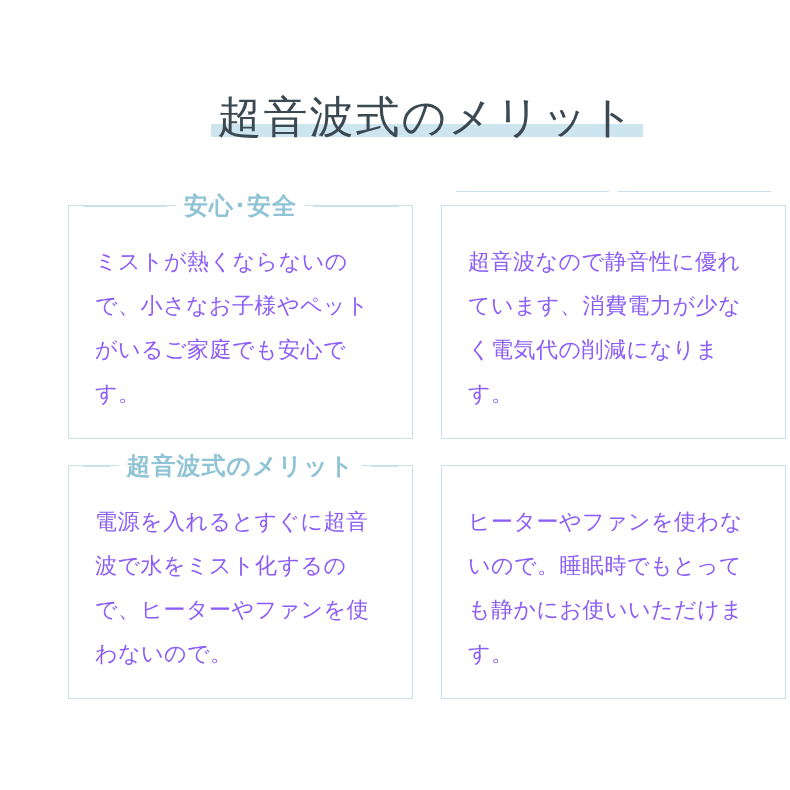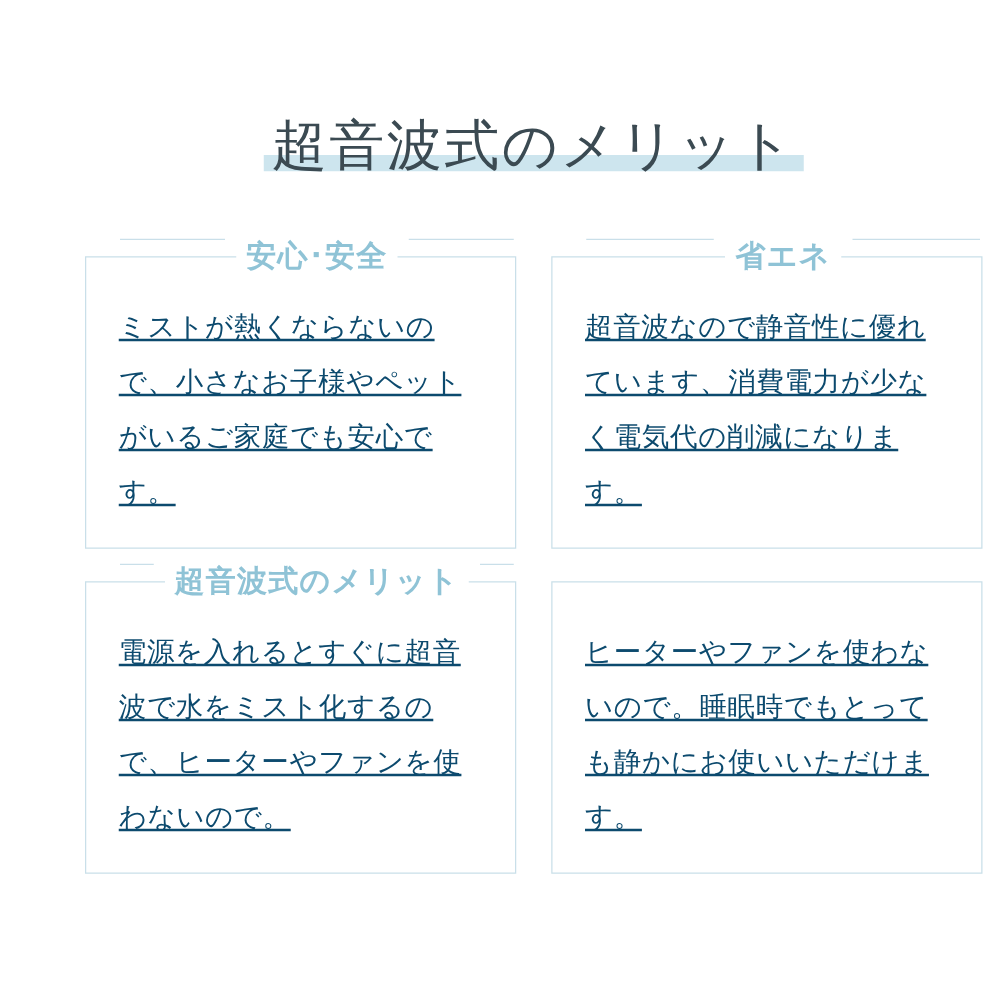--- a/index.html
+++ b/index.html
@@ -67,24 +67,24 @@
   }
   .card {
     position: relative;
     border: 1px solid #c9dfe9;
     box-sizing: border-box;
     background: #ffffff;
   }
   .card-heading {
     position: absolute;
     top: -15px;
-    left: 13px;
+    left: 0;
     width: 100%;
     display: flex;
-    align-items: flex-start;
+    align-items: center;
     justify-content: center;
     gap: 9px;
     box-sizing: border-box;
     padding: 0 14px;
   }
   .card-heading .rule {
     flex: 1 1 auto;
     height: 1px;
     background: #c9dfe9;
   }
@@ -99,23 +99,22 @@
     letter-spacing: 1px;
     white-space: nowrap;
   }
   .card-body {
     position: absolute;
     top: 34px;
     left: 26px;
     right: 22px;
     font-size: 22px;
     line-height: 44px;
-    color: #0c4a6e;
+    color: #8b5cf6;
     letter-spacing: 0.5px;
-    text-decoration: underline;
   }
   .card-body p {
     margin: 0;
   }
 </style>
 </head>
 <body>
 
 <div class="page">
 
@@ -135,21 +134,20 @@
         <span class="rule"></span>
       </div>
       <div class="card-body">
         <p>ミストが熱くならないので、小さなお子様やペットがいるご家庭でも安心です。</p>
       </div>
     </div>
 
     <div class="card">
       <div class="card-heading">
         <span class="rule"></span>
-        <span class="heading-text">省エネ</span>
         <span class="rule"></span>
       </div>
       <div class="card-body">
         <p>超音波なので静音性に優れています、消費電力が少なく電気代の削減になります。</p>
       </div>
     </div>
 
     <div class="card">
       <div class="card-heading">
         <span class="rule"></span>

